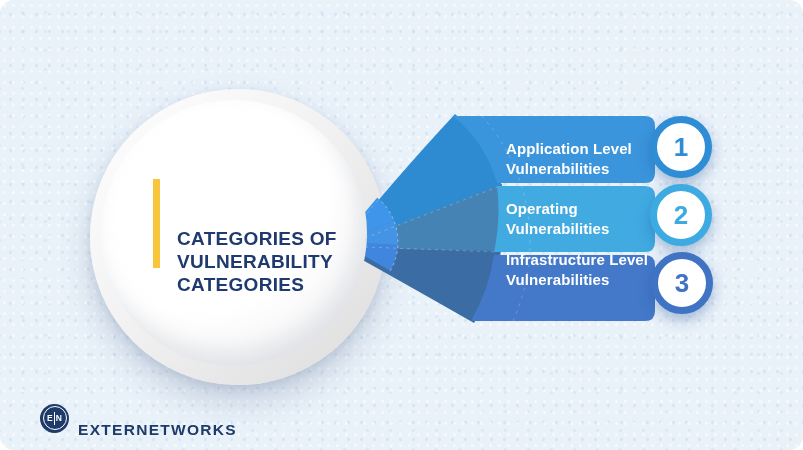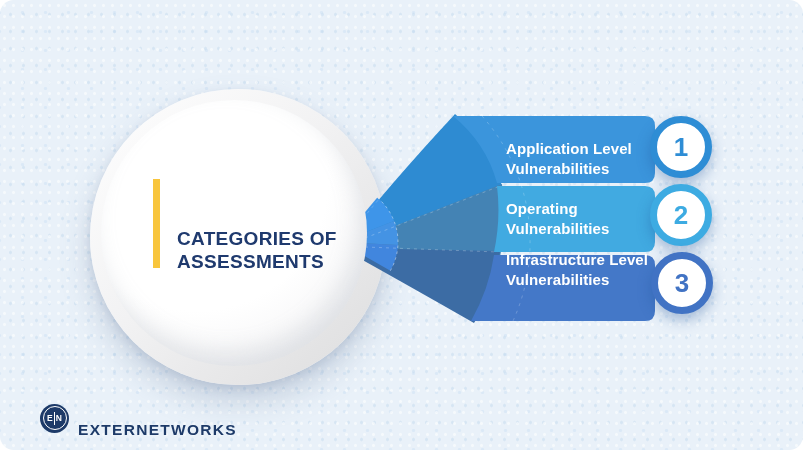--- a/index.html
+++ b/index.html
@@ -69,21 +69,22 @@
     <path d="M 494,255 L 645,255 Q 655,255 655,265 L 655,311 Q 655,321 645,321 L 471,321 Q 489,289 494,255 Z" fill="#4478C8"></path>
 
     <path d="M 482,116 A 190 190 0 0 1 513,321" fill="none" stroke="rgba(255,255,255,0.22)" stroke-width="1" stroke-dasharray="3 5"></path>
   </svg>
 
   <div class="circle-inner"></div>
   <div class="title-block">
     <div class="title-bar" style="background-color: rgb(248, 197, 60);"></div>
     <div class="title-lines" style="color: rgb(31, 58, 110); margin-top: 48px;">
       <div>CATEGORIES OF</div>
-      <div>ASSESSMENTS</div>
+      <div>VULNERABILITY</div>
+      <div>CATEGORIES</div>
     </div>
   </div>
 
   <div class="banner-text bt-1" style="color: rgb(255, 255, 255);">
     <div>Application Level</div>
     <div>Vulnerabilities</div>
     <div></div>
   </div>
   <div class="banner-text bt-2" style="color: rgb(255, 255, 255);">
     <div>Operating</div>

